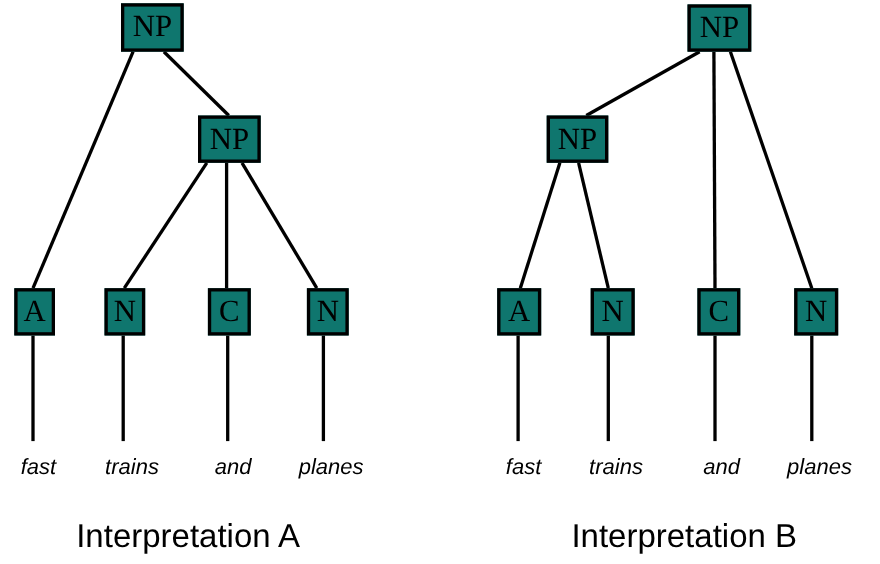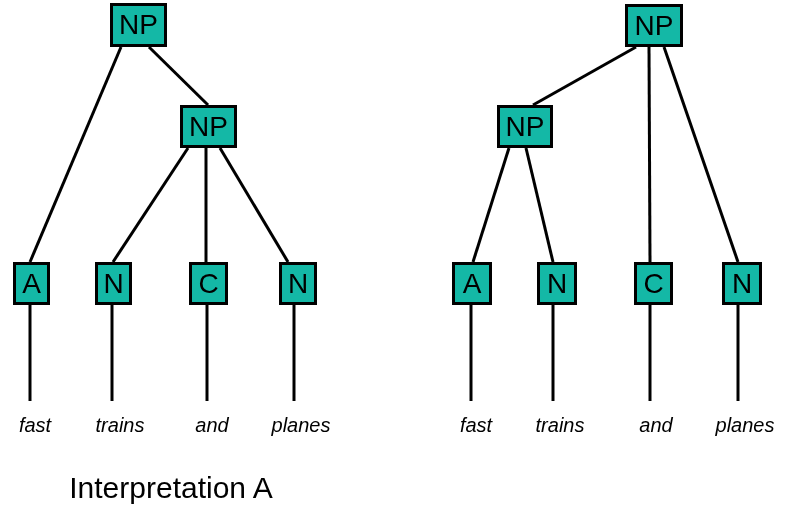--- a/index.html
+++ b/index.html
@@ -18,28 +18,29 @@
   #edges-layer {
     position: absolute;
     left: 0; top: 0;
     width: 800px; height: 513px;
     z-index: 1;
   }
   .node {
     position: absolute;
     box-sizing: border-box;
     border: 3px solid #000000;
-    background: #14b8a6;
+    background: #0f766e;
     display: flex;
     align-items: center;
     justify-content: center;
     font-size: 28px;
     color: #000000;
     z-index: 2;
     line-height: 1;
+    font-family: Liberation Serif, serif;
   }
   .word {
     position: absolute;
     transform: translate(-50%, -50%);
     font-style: italic;
     font-size: 20px;
     color: #000000;
     white-space: nowrap;
     z-index: 2;
   }
@@ -72,20 +73,21 @@
       <line x1="664" y1="47" x2="738" y2="262" stroke="#000000" stroke-width="3"></line>
       <line x1="509" y1="148" x2="473" y2="262" stroke="#000000" stroke-width="3"></line>
       <line x1="526" y1="148" x2="553" y2="262" stroke="#000000" stroke-width="3"></line>
       <line x1="471" y1="305" x2="471" y2="401" stroke="#000000" stroke-width="3"></line>
       <line x1="553" y1="305" x2="553" y2="401" stroke="#000000" stroke-width="3"></line>
       <line x1="650" y1="305" x2="650" y2="401" stroke="#000000" stroke-width="3"></line>
       <line x1="738" y1="305" x2="738" y2="401" stroke="#000000" stroke-width="3"></line>
     </svg>
 
   <div class="caption" style="left: 171px; top: 488px;">Interpretation A</div>
+  <div class="caption" style="left: 622px; top: 488px;">Interpretation B</div>
 <div class="node" style="left: 110px; top: 3px; width: 57px; height: 44px;">
       <span>NP</span>
     </div>
     <div class="node" style="left: 180px; top: 105px; width: 57px; height: 43px;">
       <span>NP</span>
     </div>
     <div class="node" style="left: 13px; top: 262px; width: 37px; height: 43px;">
       <span>A</span>
     </div>
     <div class="node" style="left: 95px; top: 262px; width: 37px; height: 43px;">

